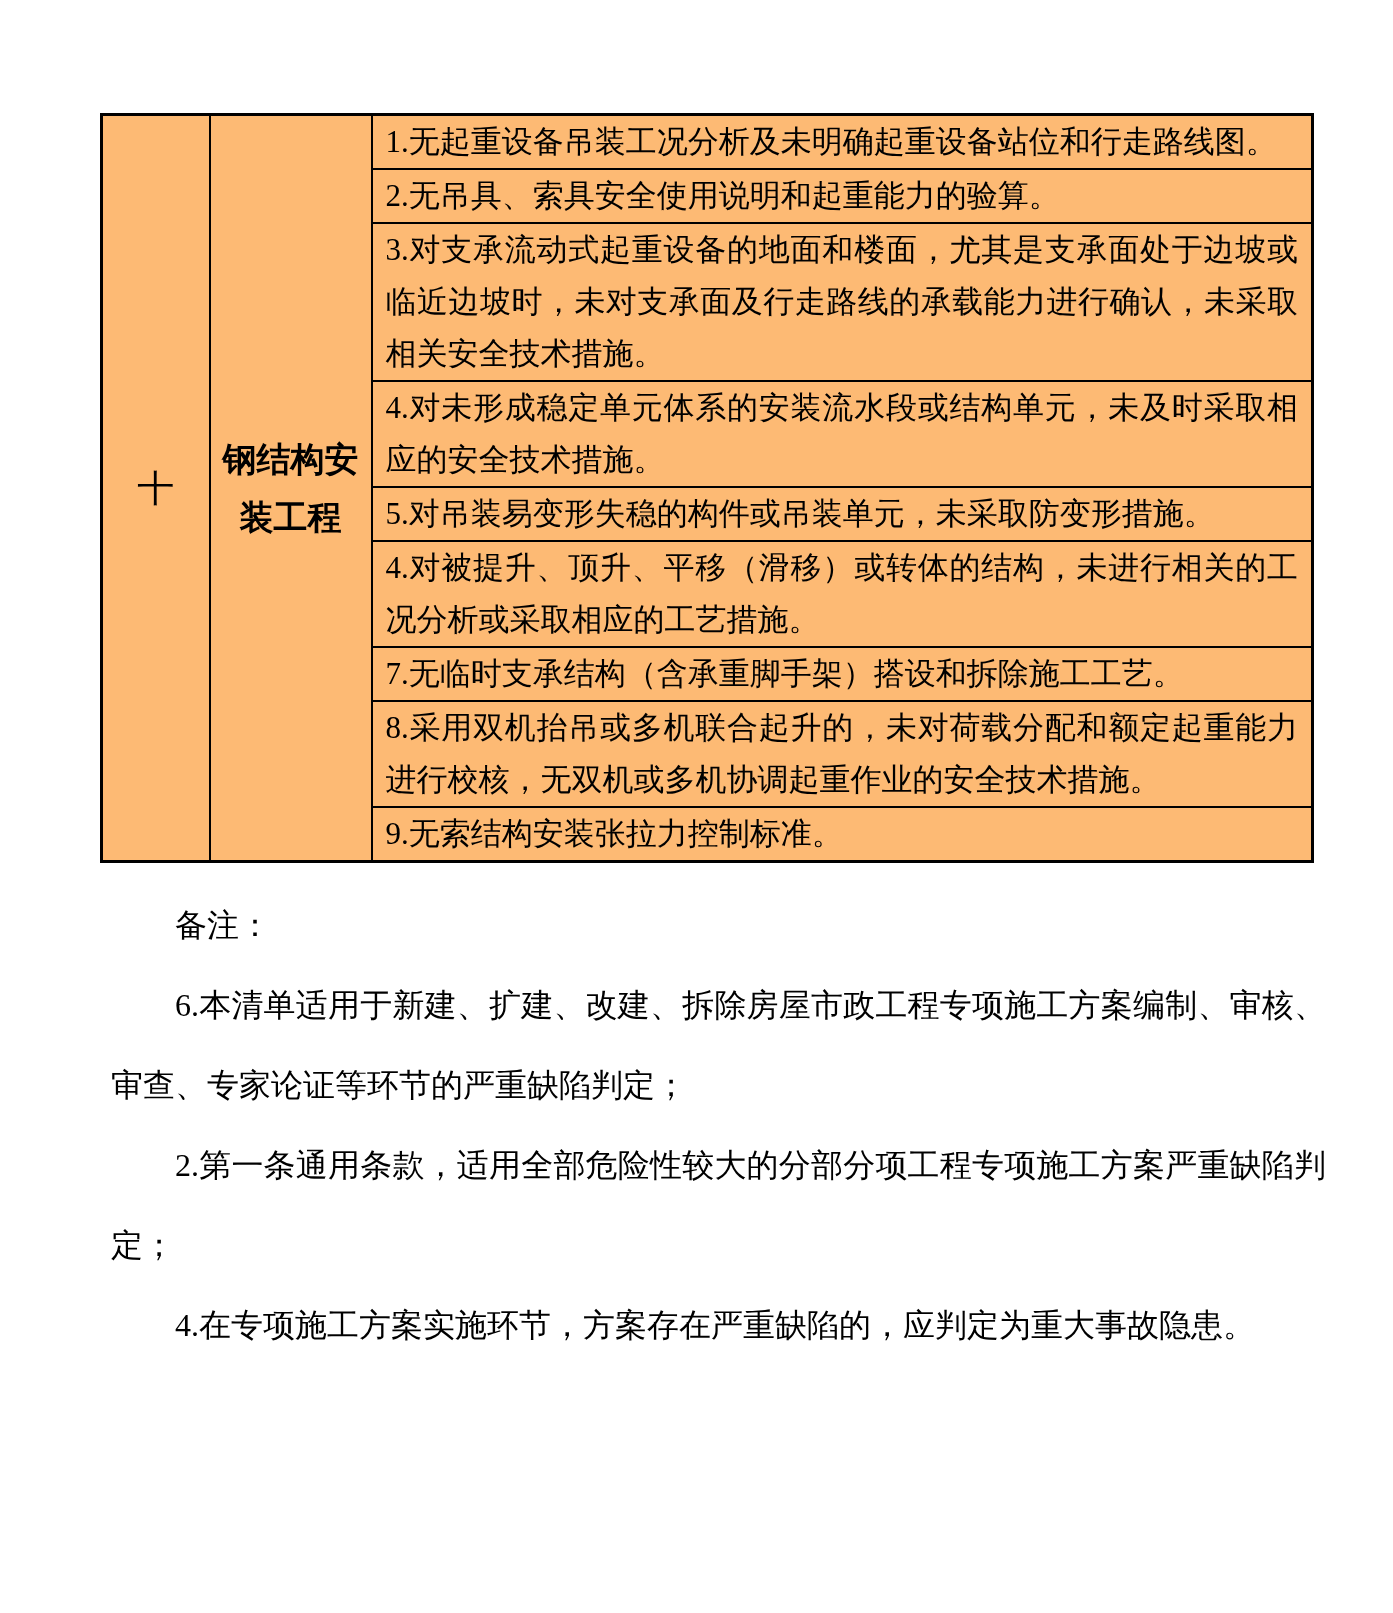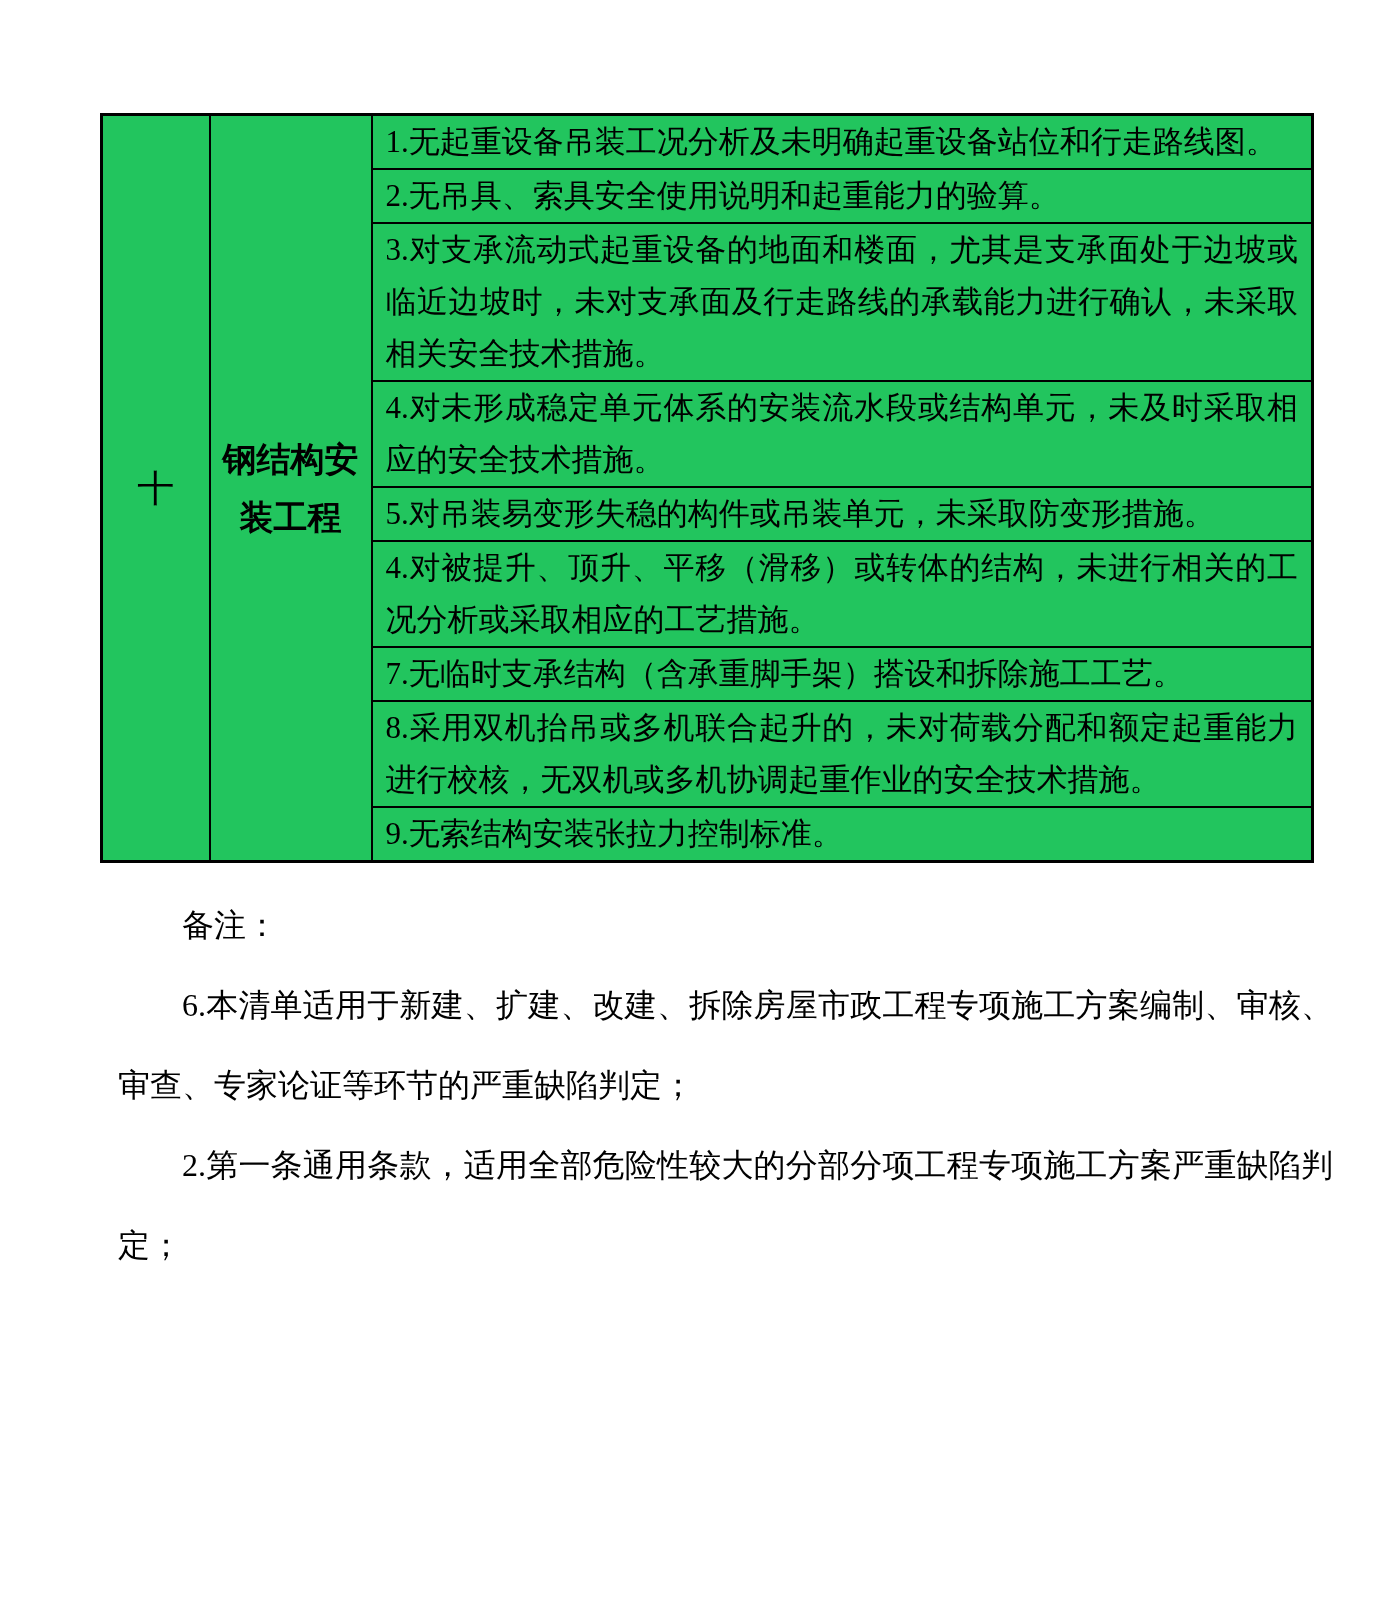--- a/index.html
+++ b/index.html
@@ -22,21 +22,21 @@
     left: 100px;
     top: 113px;
     width: 1211px;
     border-collapse: collapse;
     table-layout: fixed;
     border: 3px solid #000000;
   }
   table.defect-table td {
     border: 2px solid #000000;
     vertical-align: middle;
-    background: #22c55e;
+    background: #fdba74;
   }
   td.cell-serial {
     text-align: center;
     font-size: 37px;
     line-height: 1;
     font-family: "Liberation Serif", "DejaVu Serif", serif;
     padding: 0;
   }
   td.cell-category {
     text-align: center;
@@ -52,21 +52,21 @@
     line-height: 52px;
     padding: 0 13px;
     text-align: justify;
     text-justify: inter-ideograph;
     word-break: break-all;
   }
 
   
   .notes {
     position: absolute;
-    left: 118px;
+    left: 111px;
     top: 885px;
     width: 1215px;
     font-size: 32px;
     line-height: 80px;
     text-align: justify;
     text-justify: inter-ideograph;
     word-break: break-all;
   }
   .notes p {
     margin: 0;
@@ -113,13 +113,14 @@
     <tr>
       <td class="cell-item">9.无索结构安装张拉力控制标准。</td>
     </tr>
   </tbody>
 </table>
 
 <div class="notes">
   <p>备注：</p>
   <p>6.本清单适用于新建、扩建、改建、拆除房屋市政工程专项施工方案编制、审核、审查、专家论证等环节的严重缺陷判定；</p>
   <p>2.第一条通用条款，适用全部危险性较大的分部分项工程专项施工方案严重缺陷判定；</p>
+  <p>4.在专项施工方案实施环节，方案存在严重缺陷的，应判定为重大事故隐患。</p>
 </div>
 
 </body></html>

